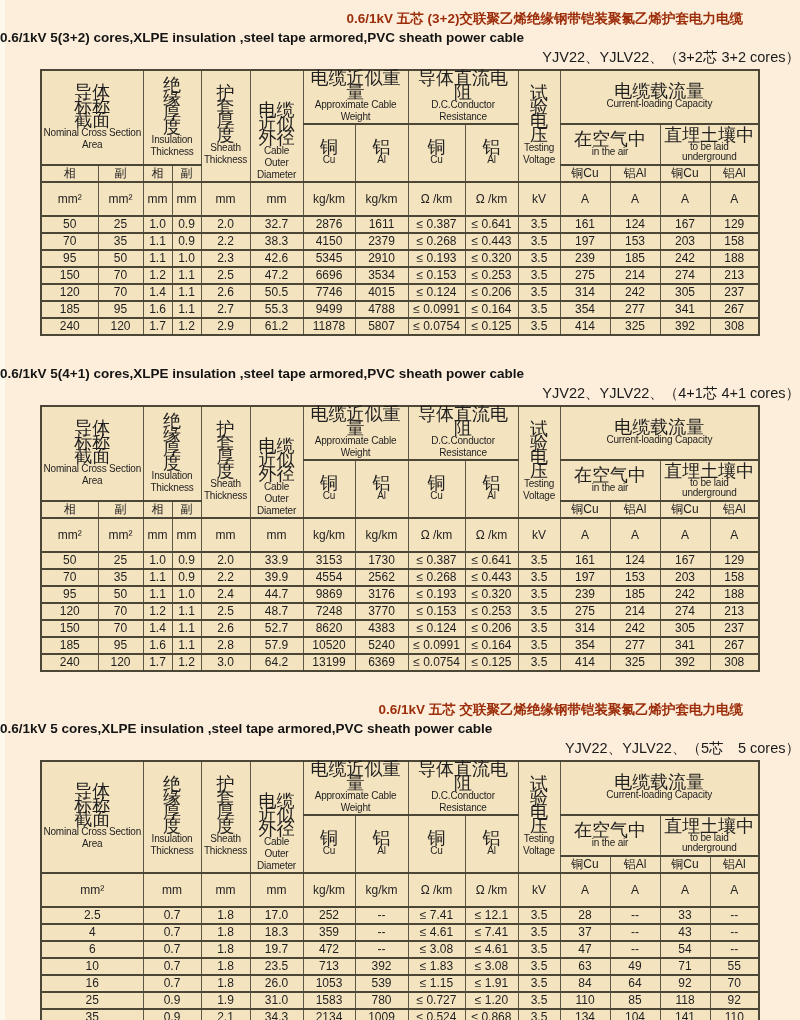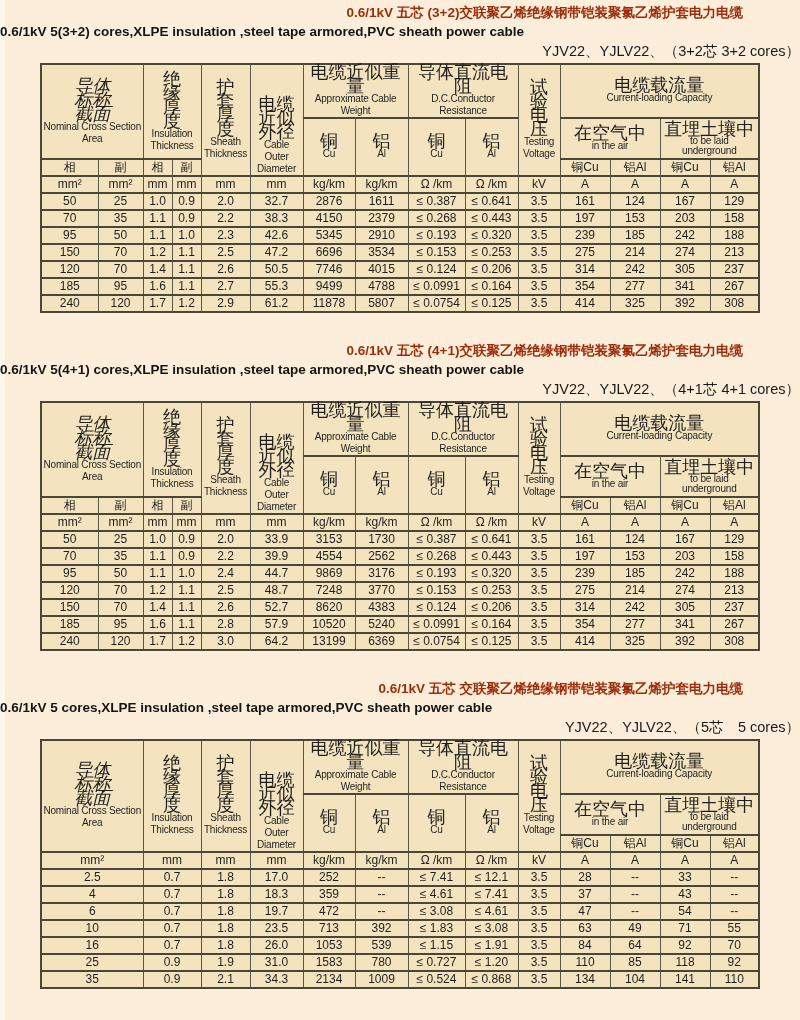--- a/index.html
+++ b/index.html
@@ -1,40 +1,40 @@
 <!DOCTYPE html>
 <html><head>
 <meta charset="utf-8">
 <style>
   html,body{margin:0;padding:0;}
   .page{position:relative;width:800px;height:1020px;background:#fceeda;overflow:hidden;
         font-family:"Liberation Sans","DejaVu Sans",sans-serif;color:#1f1f1f;}
   .left-strip{position:absolute;left:0;top:0;width:5px;height:100%;background:#fdf8ec;}
   .block{position:relative;}
   .block + .block{margin-top:28px;}
-  .block:first-of-type{padding-top:3px;}
+  .block:first-of-type{padding-top:9px;}
   .title-cn{text-align:right;padding-right:57px;font-weight:bold;font-size:13.5px;line-height:19px;color:#9c2d0a;}
   .title-en{text-align:left;padding-right:62px;font-weight:bold;font-size:13.5px;line-height:19px;color:#141414;}
   .model{text-align:right;padding-left:28px;font-size:14.5px;line-height:20px;color:#1a1a1a;}
   table.spec{border-collapse:collapse;table-layout:fixed;width:718px;margin:2px 42px 0 40px;
              background:#f4e3bf;}
   table.spec th,table.spec td{
     border-left:1px solid #5d5846;border-right:1px solid #5d5846;
     border-top:2px solid #4b4636;border-bottom:2px solid #4b4636;
     text-align:center;vertical-align:middle;padding:0 1px;font-weight:normal;}
   table.spec{border:2px solid #4b4636;}
-  tr.r1{height:40px;} tr.r2{height:40px;} tr.r3{height:17px;} tr.r4{height:17px;}
+  tr.r1{height:40px;} tr.r2{height:40px;} tr.r3{height:17px;} tr.r4{height:34px;}
   tbody.rows tr{height:17px;}
   tbody.rows td{font-size:12px;line-height:13px;}
   tr.r4 th{font-size:12px;line-height:13px;}
   tr.r3 th{font-size:12px;line-height:13px;}
   .cn{display:block;font-size:18px;line-height:14px;margin:0 auto;}
   .en{display:block;font-size:10px;line-height:12px;letter-spacing:-0.2px;}
   .en.sm{font-size:10px;line-height:10px;}
-  .w48{max-width:48px;font-style:italic;} .w30{max-width:30px;} .w42{max-width:42px;margin-top:32px;}
+  .w48{max-width:48px;} .w30{max-width:30px;} .w42{max-width:42px;margin-top:32px;}
 </style>
 </head>
 <body>
 
 <div class="page">
   <div class="left-strip"></div>
 
   <section class="block">
     <div class="title-cn">0.6/1kV 五芯 (3+2)交联聚乙烯绝缘钢带铠装聚氯乙烯护套电力电缆</div>
     <div class="title-en">0.6/1kV 5(3+2) cores,XLPE insulation ,steel tape armored,PVC sheath power cable</div>
@@ -264,21 +264,20 @@
             <td>414</td>
             <td>325</td>
             <td>392</td>
             <td>308</td>
           </tr>
         </tbody>
     </table>
   </section>
 
   <section class="block">
-    <div class="title-cn">0.6/1kV 五芯 (4+1)交联聚乙烯绝缘钢带铠装聚氯乙烯护套电力电缆</div>
     <div class="title-en">0.6/1kV 5(4+1) cores,XLPE insulation ,steel tape armored,PVC sheath power cable</div>
     <div class="model">YJV22、YJLV22、（4+1芯 4+1 cores）</div>
     <table class="spec">
       <colgroup>
         <col style="width:57px">
           <col style="width:45px">
           <col style="width:29px">
           <col style="width:29px">
         <col style="width:49px">
           <col style="width:53px">

